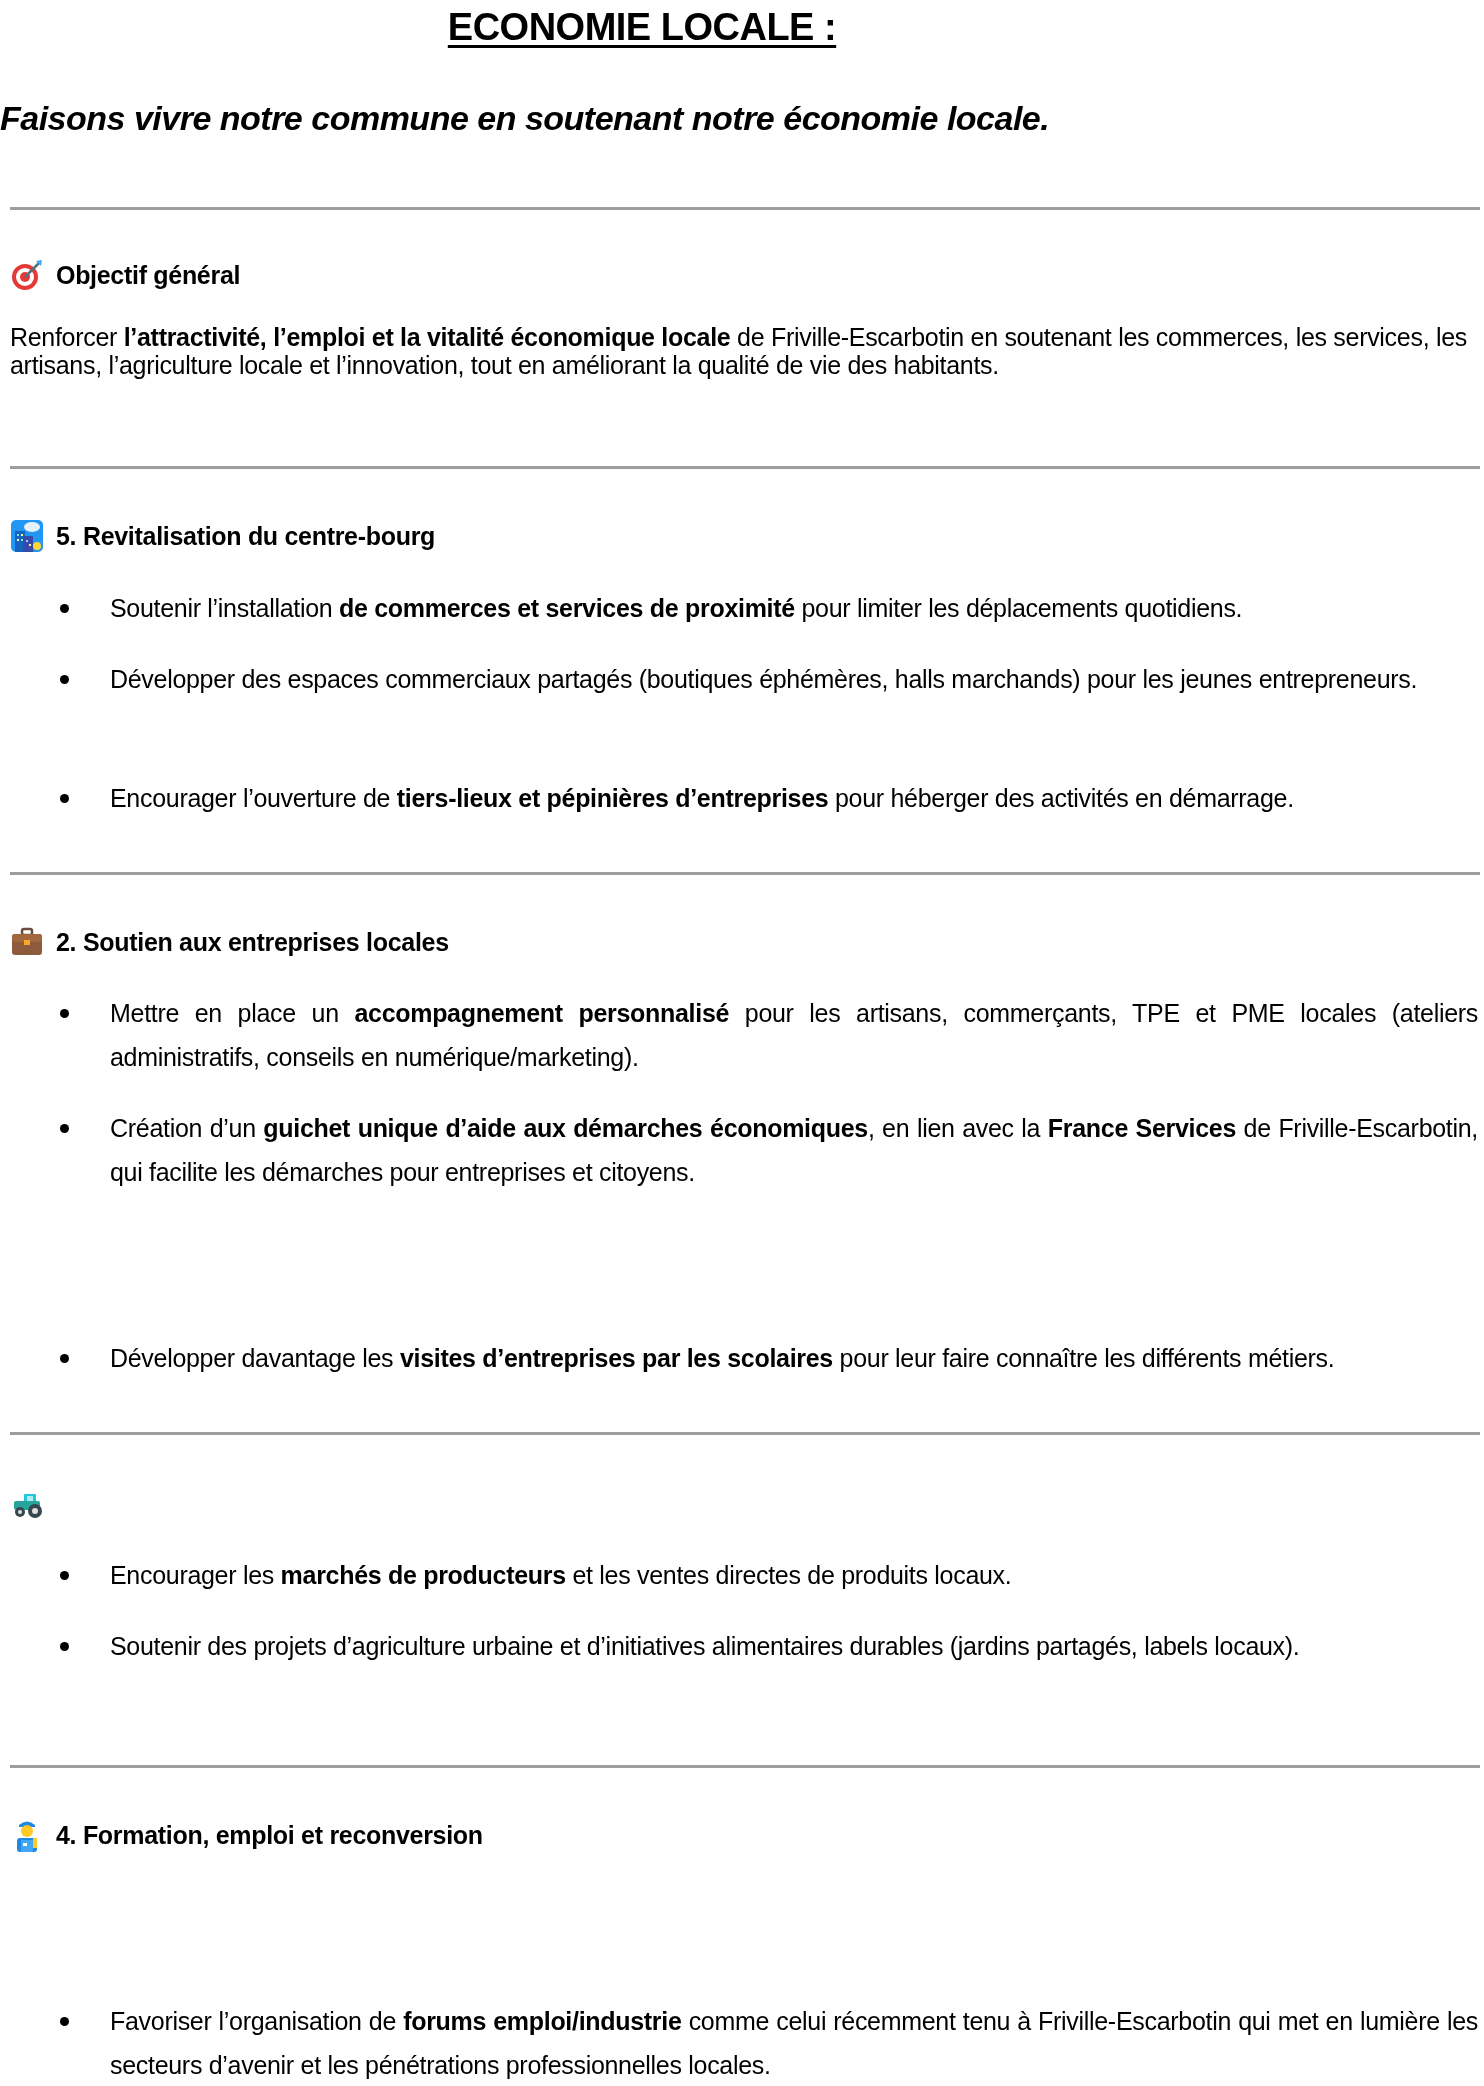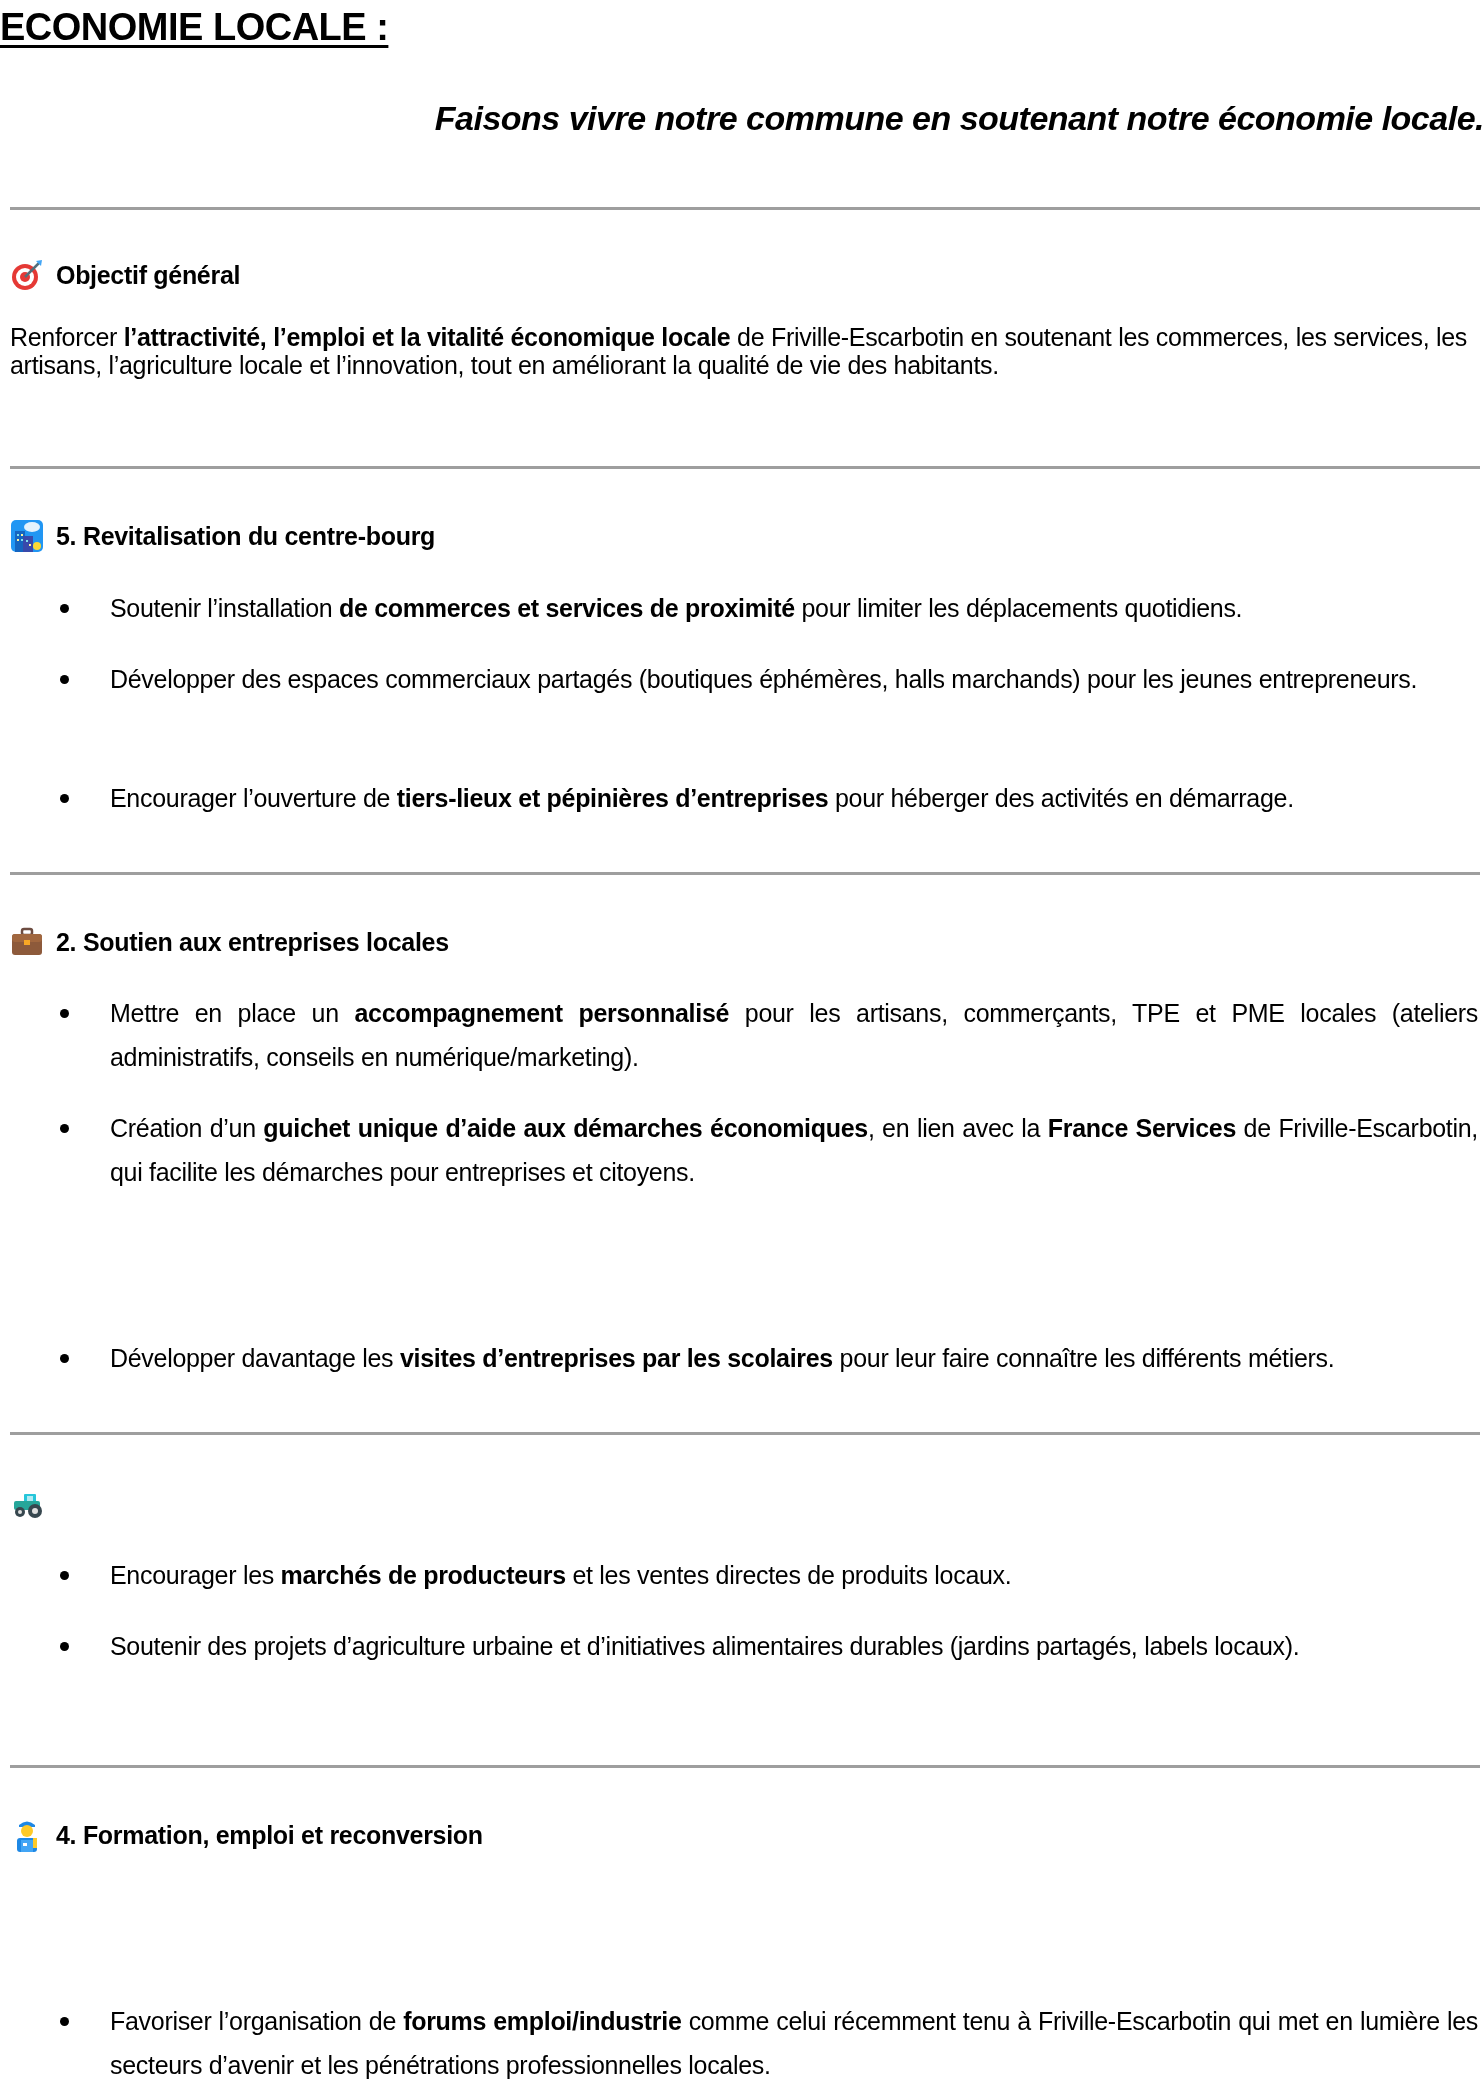--- a/index.html
+++ b/index.html
@@ -2,27 +2,27 @@
 <html><head>
   <meta charset="utf-8">
   <style>
     html, body { margin: 0; padding: 0; background: #ffffff; }
     body {
       width: 1484px; height: 2086px; position: relative; overflow: hidden;
       font-family: "Liberation Sans", sans-serif; color: #000;
     }
     .page { position: absolute; left: 0; top: 0; width: 1484px; height: 2086px; }
     .doc-title {
-      position: absolute; left: 0; width: 1284px; top: 2px; text-align: left;
+      position: absolute; left: 0; width: 1284px; top: 2px; text-align: center;
       font-size: 38px; font-weight: bold; line-height: 50px;
       letter-spacing: -0.5px;
     }
     .doc-title span { text-decoration: underline; text-decoration-thickness: 3px; text-underline-offset: 5px; }
     .doc-subtitle {
-      position: absolute; left: 0; width: 1484px; top: 95px; text-align: right;
+      position: absolute; left: 0; width: 1484px; top: 95px; text-align: left;
       font-size: 34px; font-weight: bold; font-style: italic; line-height: 46px;
       letter-spacing: -0.5px;
     }
     .sep {
       position: absolute; left: 10px; width: 1470px; height: 3px; background: #9e9e9e;
     }
     .heading {
       position: absolute; left: 10px; height: 40px; display: flex; align-items: center;
       font-size: 25px; font-weight: bold; letter-spacing: -0.3px;
     }

